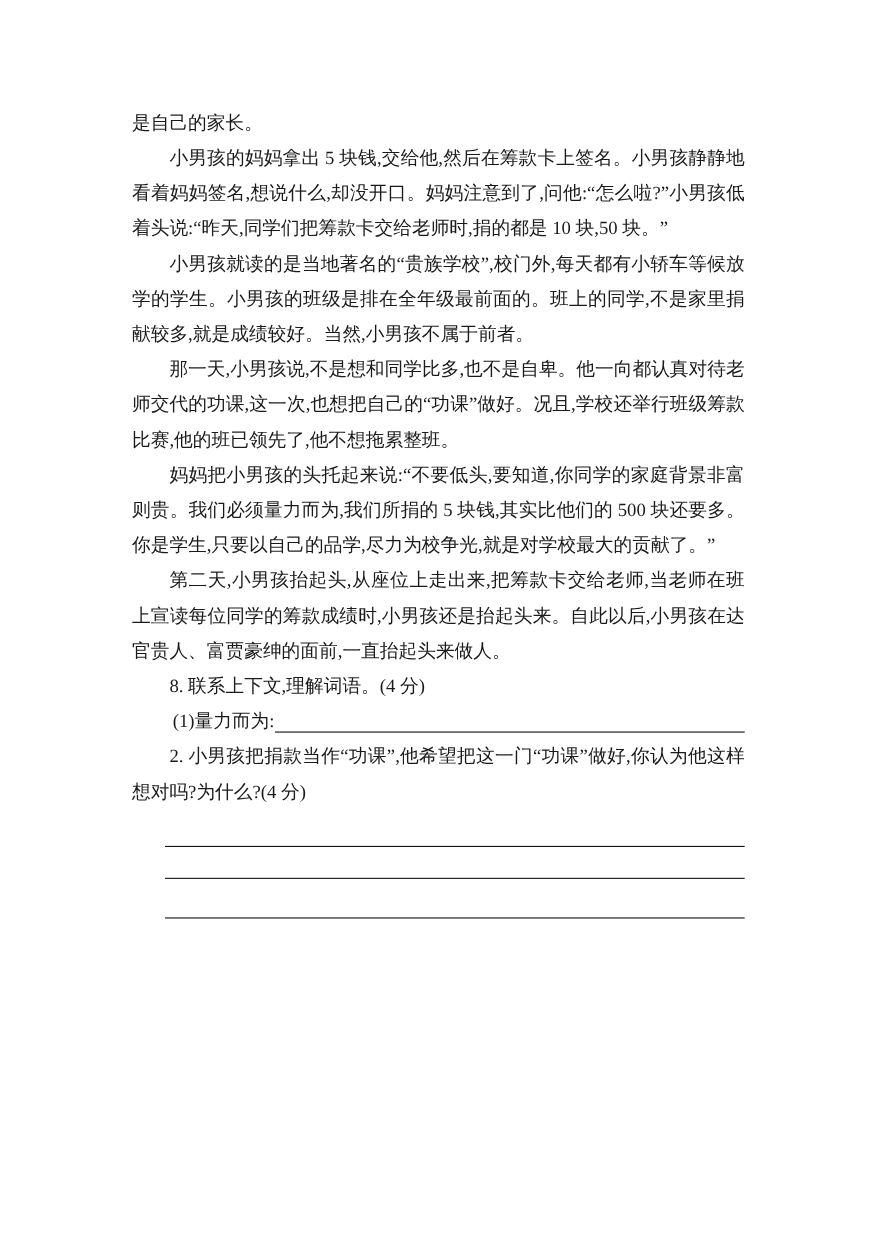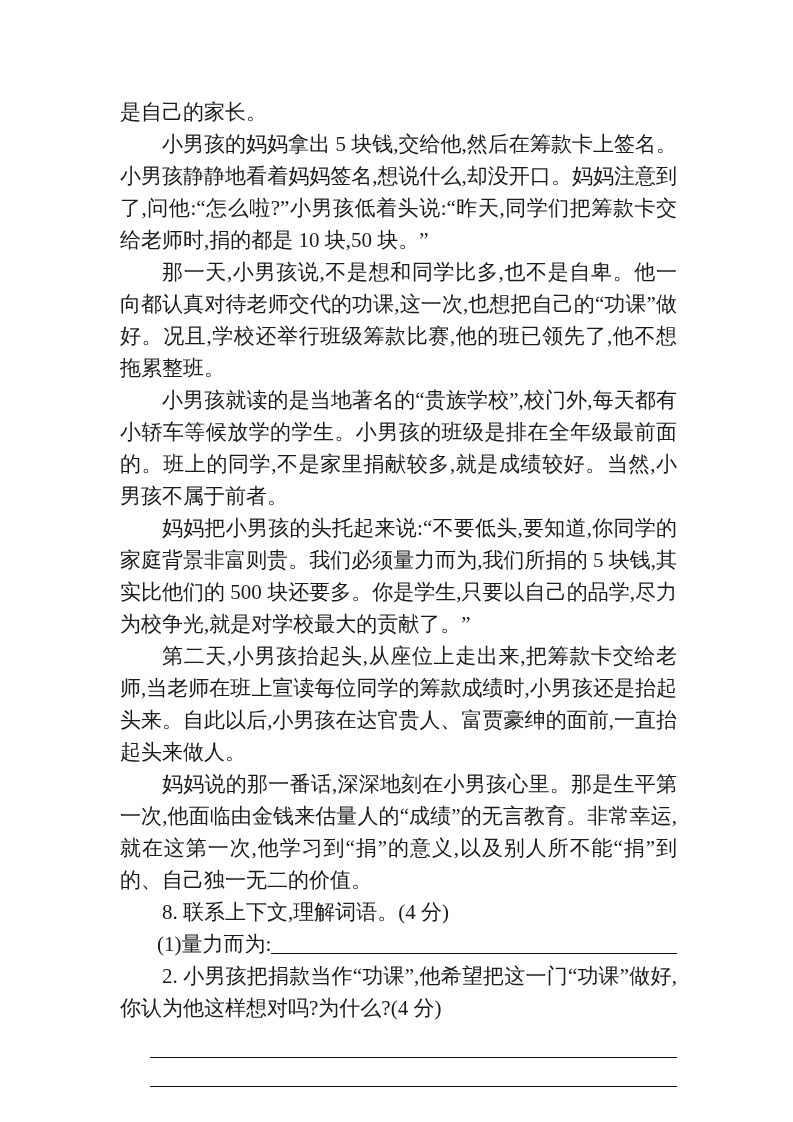--- a/index.html
+++ b/index.html
@@ -18,21 +18,21 @@
     position: absolute;
     inset: 0;
     background: #ffffff;
     overflow: hidden;
   }
   .content {
     position: absolute;
     left: 120px;
     top: 96px;
     width: 557px;
-    font-size: 21px;
+    font-size: 17px;
     line-height: 32px;
     text-align: justify;
   }
   p.para {
     margin: 0;
   }
   p.indent {
     text-indent: 2em;
   }
   .q1-title {
@@ -67,25 +67,24 @@
   .al-gap-xlarge { height: 36px; }
 </style>
 </head>
 <body>
 
 <div class="page">
   <div class="content">
 
     <p class="para">是自己的家长。</p>
     <p class="para indent">小男孩的妈妈拿出 5 块钱,交给他,然后在筹款卡上签名。小男孩静静地看着妈妈签名,想说什么,却没开口。妈妈注意到了,问他:“怎么啦?”小男孩低着头说:“昨天,同学们把筹款卡交给老师时,捐的都是 10 块,50 块。”</p>
+    <p class="para indent">小男孩就读的是当地著名的“贵族学校”,校门外,每天都有小轿车等候放学的学生。小男孩的班级是排在全年级最前面的。班上的同学,不是家里捐献较多,就是成绩较好。当然,小男孩不属于前者。</p>
     <p class="para indent">那一天,小男孩说,不是想和同学比多,也不是自卑。他一向都认真对待老师交代的功课,这一次,也想把自己的“功课”做好。况且,学校还举行班级筹款比赛,他的班已领先了,他不想拖累整班。</p>
-    <p class="para indent">小男孩就读的是当地著名的“贵族学校”,校门外,每天都有小轿车等候放学的学生。小男孩的班级是排在全年级最前面的。班上的同学,不是家里捐献较多,就是成绩较好。当然,小男孩不属于前者。</p>
     <p class="para indent">妈妈把小男孩的头托起来说:“不要低头,要知道,你同学的家庭背景非富则贵。我们必须量力而为,我们所捐的 5 块钱,其实比他们的 500 块还要多。你是学生,只要以自己的品学,尽力为校争光,就是对学校最大的贡献了。”</p>
     <p class="para indent">第二天,小男孩抬起头,从座位上走出来,把筹款卡交给老师,当老师在班上宣读每位同学的筹款成绩时,小男孩还是抬起头来。自此以后,小男孩在达官贵人、富贾豪绅的面前,一直抬起头来做人。</p>
-    <p class="para indent">妈妈说的那一番话,深深地刻在小男孩心里。那是生平第一次,他面临由金钱来估量人的“成绩”的无言教育。非常幸运,就在这第一次,他学习到“捐”的意义,以及别人所不能“捐”到的、自己独一无二的价值。</p>
 
     <p class="para indent q1-title">8. 联系上下文,理解词语。(4 分)</p>
 
     <div class="fill-line">
       <span class="fill-label">(1)量力而为:</span>
       <span class="fill-rule"></span>
     </div>
 
 
     <p class="para indent">2. 小男孩把捐款当作“功课”,他希望把这一门“功课”做好,你认为他这样想对吗?为什么?(4 分)</p>

